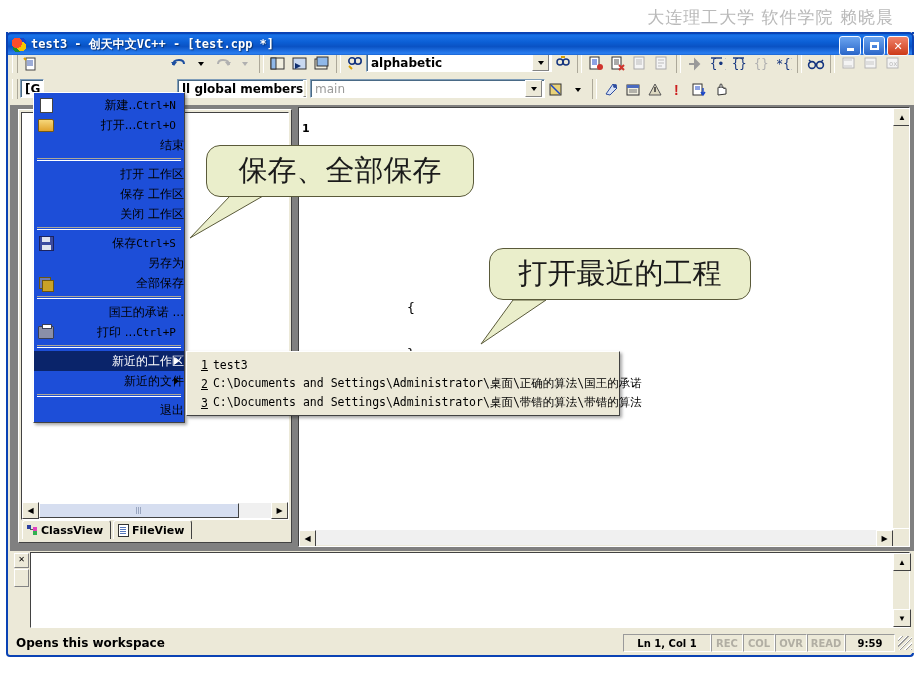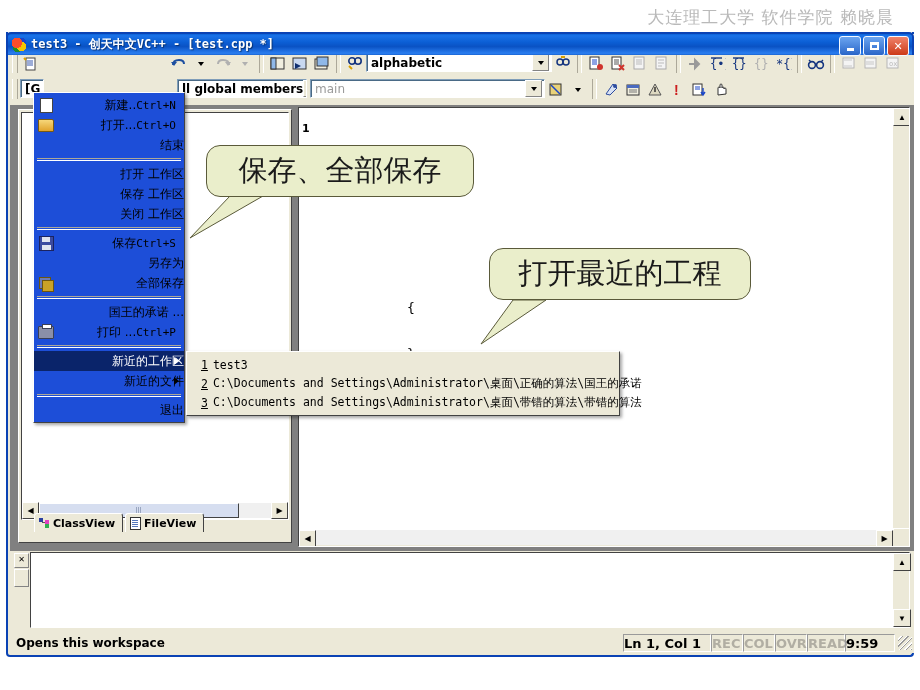--- a/index.html
+++ b/index.html
@@ -131,21 +131,21 @@
   .sbarrow{
     width:15px;height:15px;background:#ece9d8;flex:none;
     border:1px solid;border-color:#fff #424242 #424242 #fff;
     display:flex;align-items:center;justify-content:center;color:#000;font-size:8px;
   }
   .sbtrack{flex:1;height:15px;background:#f0f0f0;}
   .sbthumb{height:15px;background:#d6def0;border:1px solid;border-color:#fff #424242 #424242 #fff;box-sizing:border-box;
            display:flex;align-items:center;justify-content:center;}
   .sbthumb:after{content:"";width:6px;height:7px;background:
      repeating-linear-gradient(to right,#9aa6c0 0 1px,transparent 1px 2px);}
-  .wsTabs{position:absolute;left:3px;bottom:10px;height:19px;display:flex;align-items:flex-start;margin-left:12px;}
+  .wsTabs{position:absolute;left:3px;bottom:3px;height:19px;display:flex;align-items:flex-start;}
   .wsTab{
     height:18px;padding:0 7px 0 4px;background:#ece9d8;
     border:1px solid;border-color:#fff #424242 #424242 #fff;
     border-bottom:none;border-radius:3px 3px 0 0;margin-right:2px;
     font-size:11px;font-weight:bold;color:#000;display:flex;align-items:center;gap:3px;
     font-family:"DejaVu Sans",sans-serif;
   }
   .cvIcon{width:11px;height:10px;position:relative;flex:none;}
   .cvIcon i{position:absolute;width:4px;height:4px;display:block;}
   .fvIcon{width:9px;height:11px;background:#fff;border:1px solid #333;position:relative;flex:none;}
@@ -201,21 +201,21 @@
   
   .statusbar{
     position:absolute;left:2px;bottom:2px;width:904px;height:20px;background:#ece9d8;
     display:flex;align-items:center;box-sizing:border-box;
   }
   .stmsg{
     flex:1;height:18px;line-height:18px;padding-left:6px;font-size:12px;font-weight:bold;color:#000;
     font-family:"DejaVu Sans",sans-serif;
   }
   .stcell{
-    height:18px;line-height:17px;font-size:13px;font-weight:bold;
+    height:18px;line-height:17px;text-align:center;font-size:10px;font-weight:bold;
     border:1px solid;border-color:#9a9a9a #fff #fff #9a9a9a;box-sizing:border-box;
     font-family:"DejaVu Sans",sans-serif;color:#000;
   }
   .stcell.dim{color:#b1aea3;}
   .grip2{width:14px;height:14px;margin-left:3px;margin-right:2px;
     background:repeating-linear-gradient(135deg,transparent 0 2px,#fff 2px 3px,#9a9a9a 3px 4px);}
 
   
   .dropdown{
     position:absolute;left:33px;top:92px;width:152px;

